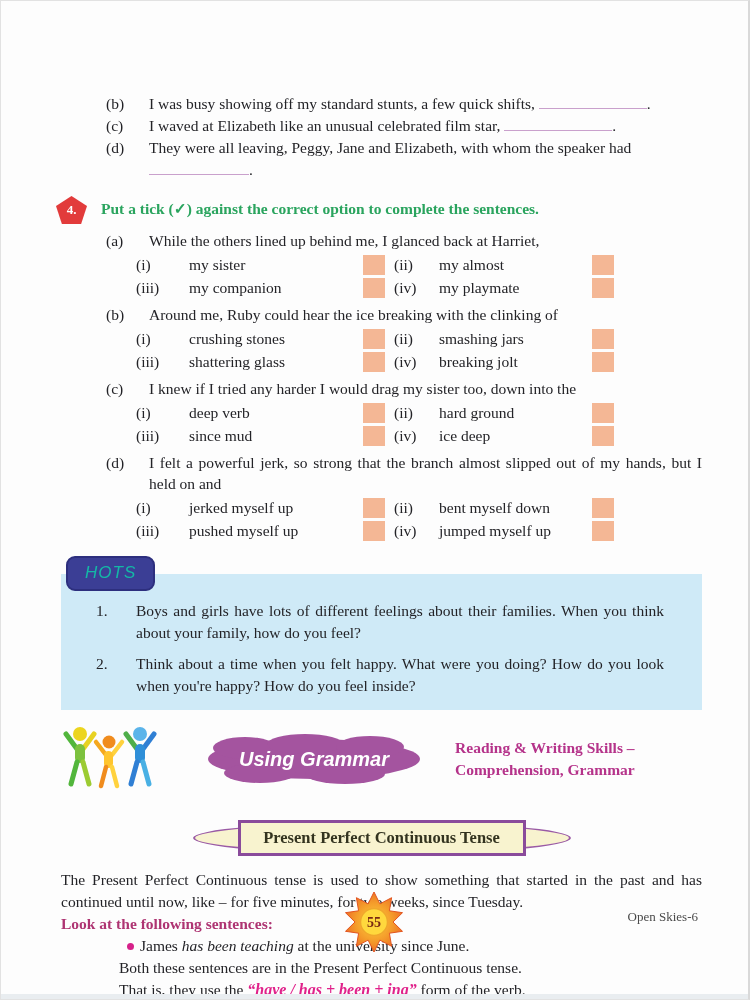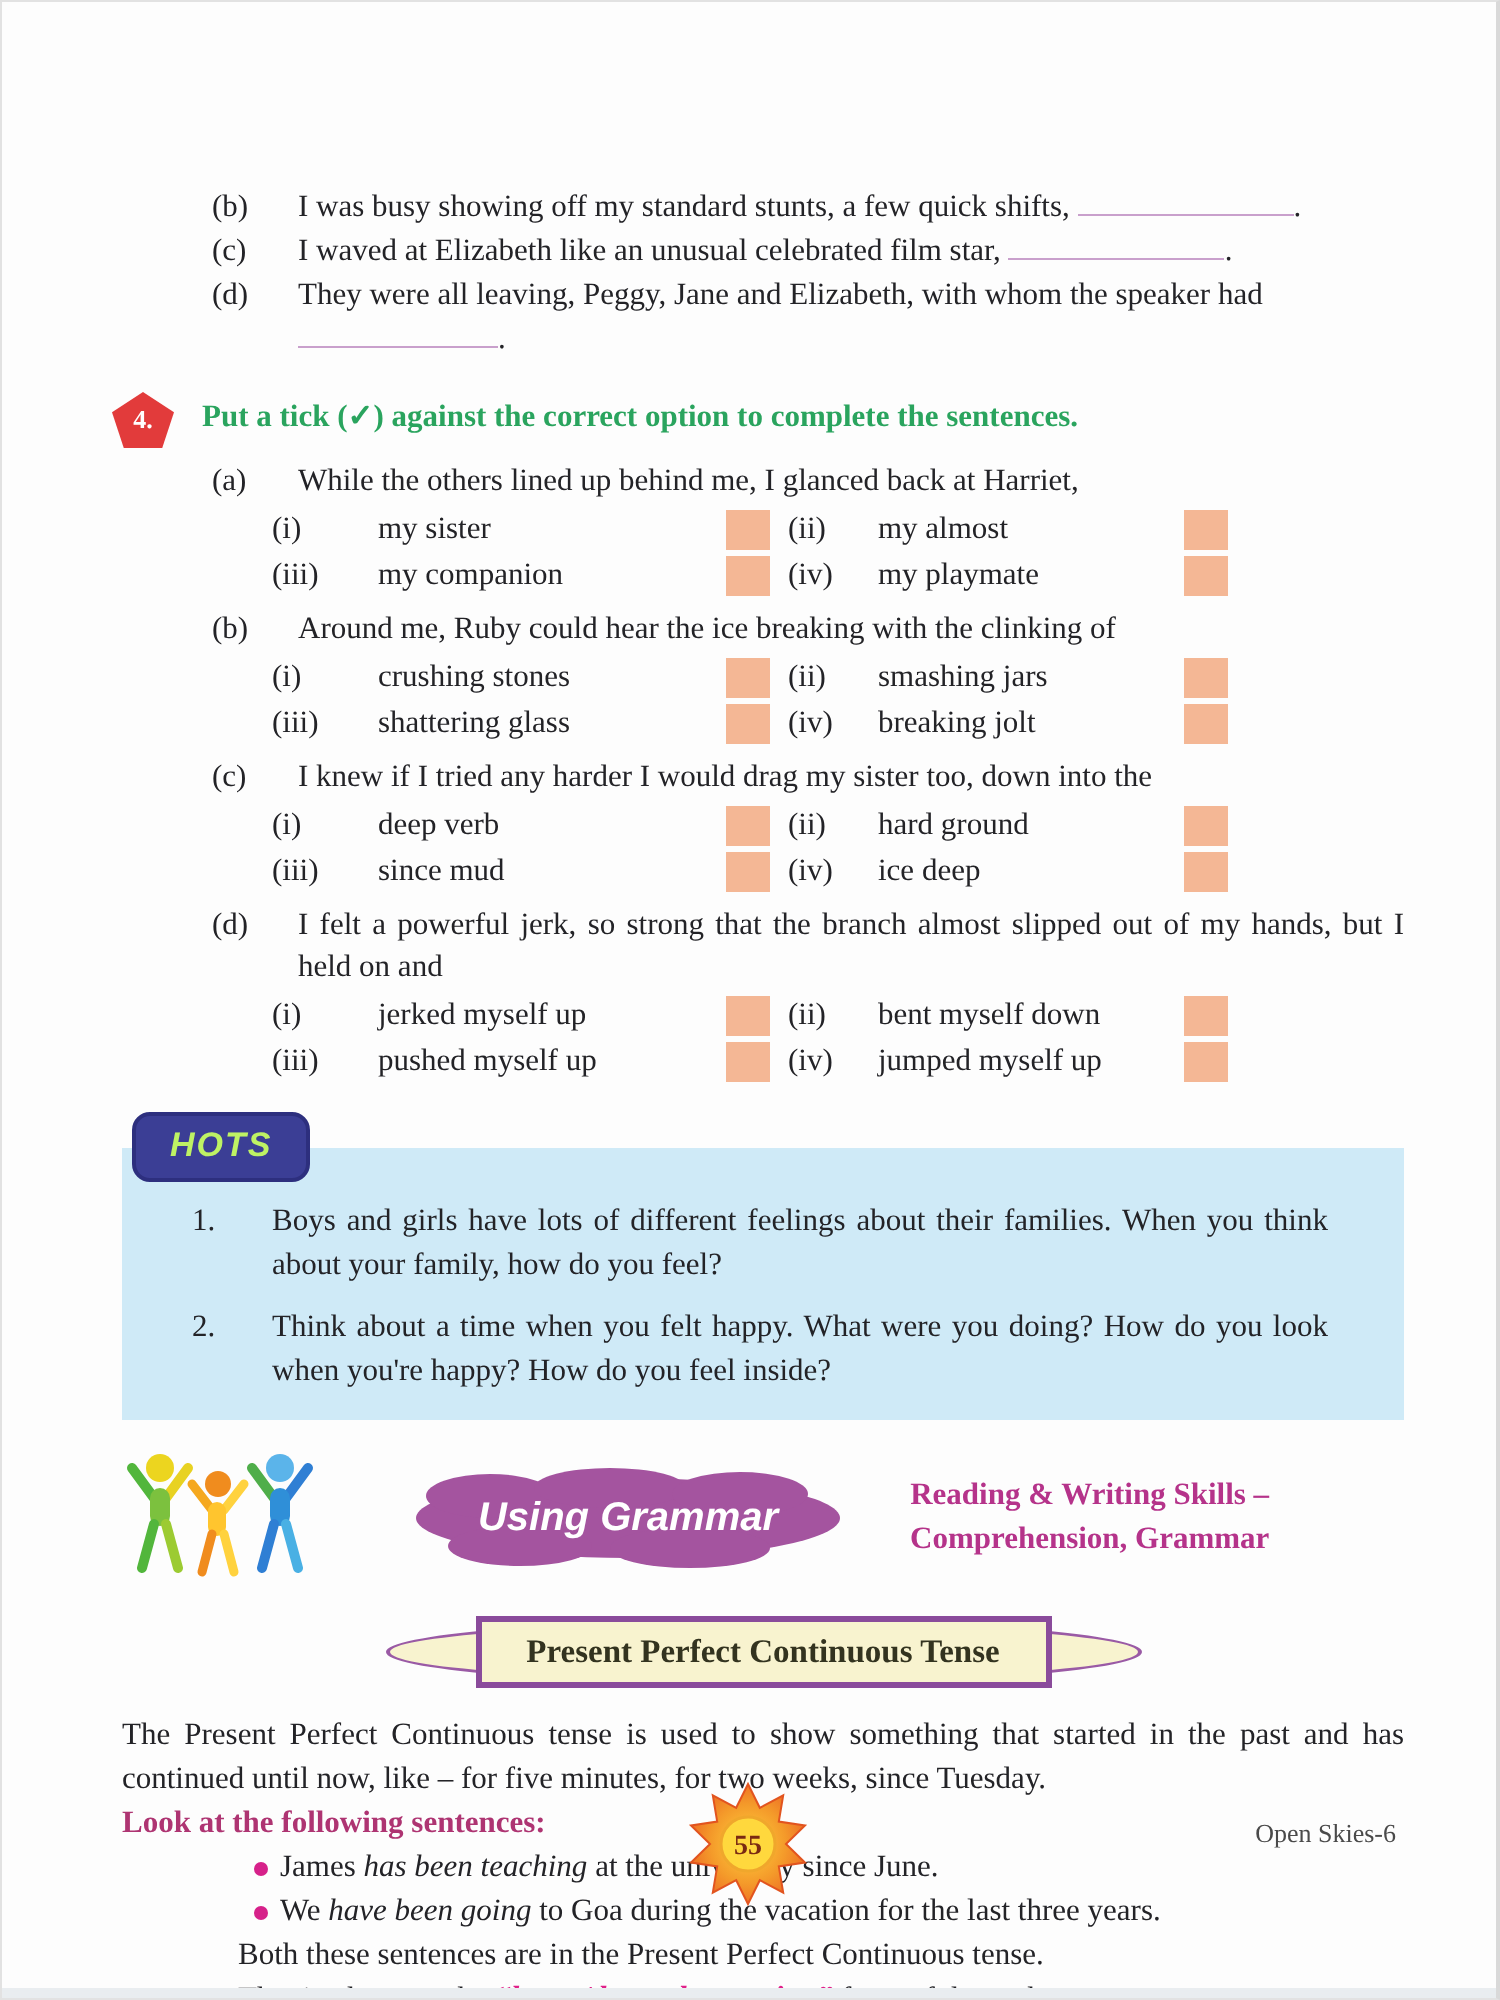--- a/index.html
+++ b/index.html
@@ -38,22 +38,22 @@
   .o-r1 { width:53px; flex:none; }
   .o-t1 { width:174px; flex:none; }
   .o-box { width:22px; height:20px; background:#f4b795; flex:none; }
   .o-sp { width:9px; flex:none; }
   .o-r2 { width:45px; flex:none; }
   .o-t2 { width:153px; flex:none; }
 
   
   .hots { margin-top:32px; position:relative; }
   .hots-badge {
-    position:absolute; top:-18px; left:5px; background:#3b3e95; color:#bef264;
-    font-family:"Liberation Sans", sans-serif; font-style:italic; font-weight:bold;
+    position:absolute; top:-18px; left:5px; background:#3b3e95; color:#14b8a6;
+    font-family:"Liberation Sans", sans-serif; font-style:italic; font-weight:normal;
     font-size:17px; letter-spacing:1px; padding:5px 17px 6px; border-radius:9px;
     border:2px solid #2d2f7e;
     text-align:center;
   }
   .hots-panel { background:#cfeaf7; padding:26px 10px 12px 0; }
   .hots-row { display:flex; margin-left:35px; margin-bottom:10px; line-height:21.5px; font-size:15.5px; }
   .hots-num { width:40px; flex:none; }
   .hots-text { width:528px; text-align:justify; }
 
   
@@ -62,21 +62,21 @@
   .blob { position:relative; width:218px; height:52px; margin-left:42px; flex:none; }
   .blob svg { position:absolute; inset:0; }
   .blob-label {
     position:absolute; inset:0; display:flex; align-items:center; justify-content:center;
     color:#ffffff; font-family:"Liberation Sans", sans-serif; font-style:italic;
     font-weight:bold; font-size:20px;
   }
   .skills { margin-left:32px; color:#b5338a; font-weight:bold; font-size:15.5px; line-height:22px;text-align:center; }
 
   
-  .topic-wrap { position:relative; width:288px; margin:12px auto 0; }
+  .topic-wrap { position:relative; width:288px; margin:24px auto 0; }
   .topic-wrap::before {
     content:""; position:absolute; left:-45px; right:-45px; top:2px; bottom:2px;
     background:#f8f3cf; border:2px solid #9a5aa5; border-radius:50%;
   }
   .topic-box {
     position:relative; background:#f8f3cf; border:3px solid #8a4b9b;
     padding:5px 2px; text-align:center; font-weight:bold; font-size:16.5px; color:#33331f;
   }
 
   
@@ -288,24 +288,20 @@
       <div class="topic-box">Present Perfect Continuous Tense</div>
     </div>
 
     <div class="intro">The Present Perfect Continuous tense is used to show something that started in the past and has continued until now, like – for five minutes, for two weeks, since Tuesday.</div>
     <div class="look">Look at the following sentences:</div>
 
     <div class="ex-row">
       <span class="dot"></span>
       <span><span>James </span><i>has been teaching</i><span> at the university since June.</span></span>
     </div>
-    <div class="ex-row">
-      <span class="dot"></span>
-      <span><span>We </span><i>have been going</i><span> to Goa during the vacation for the last three years.</span></span>
-    </div>
 
     <div class="note">Both these sentences are in the Present Perfect Continuous tense.</div>
     <div class="note">
       <span>That is, they use the </span><span class="formula">“have / has + been + ing”</span><span> form of the verb.</span>
     </div>
 
   </div>
 
   <svg class="star-badge" viewBox="0 0 64 64">
     <defs>

